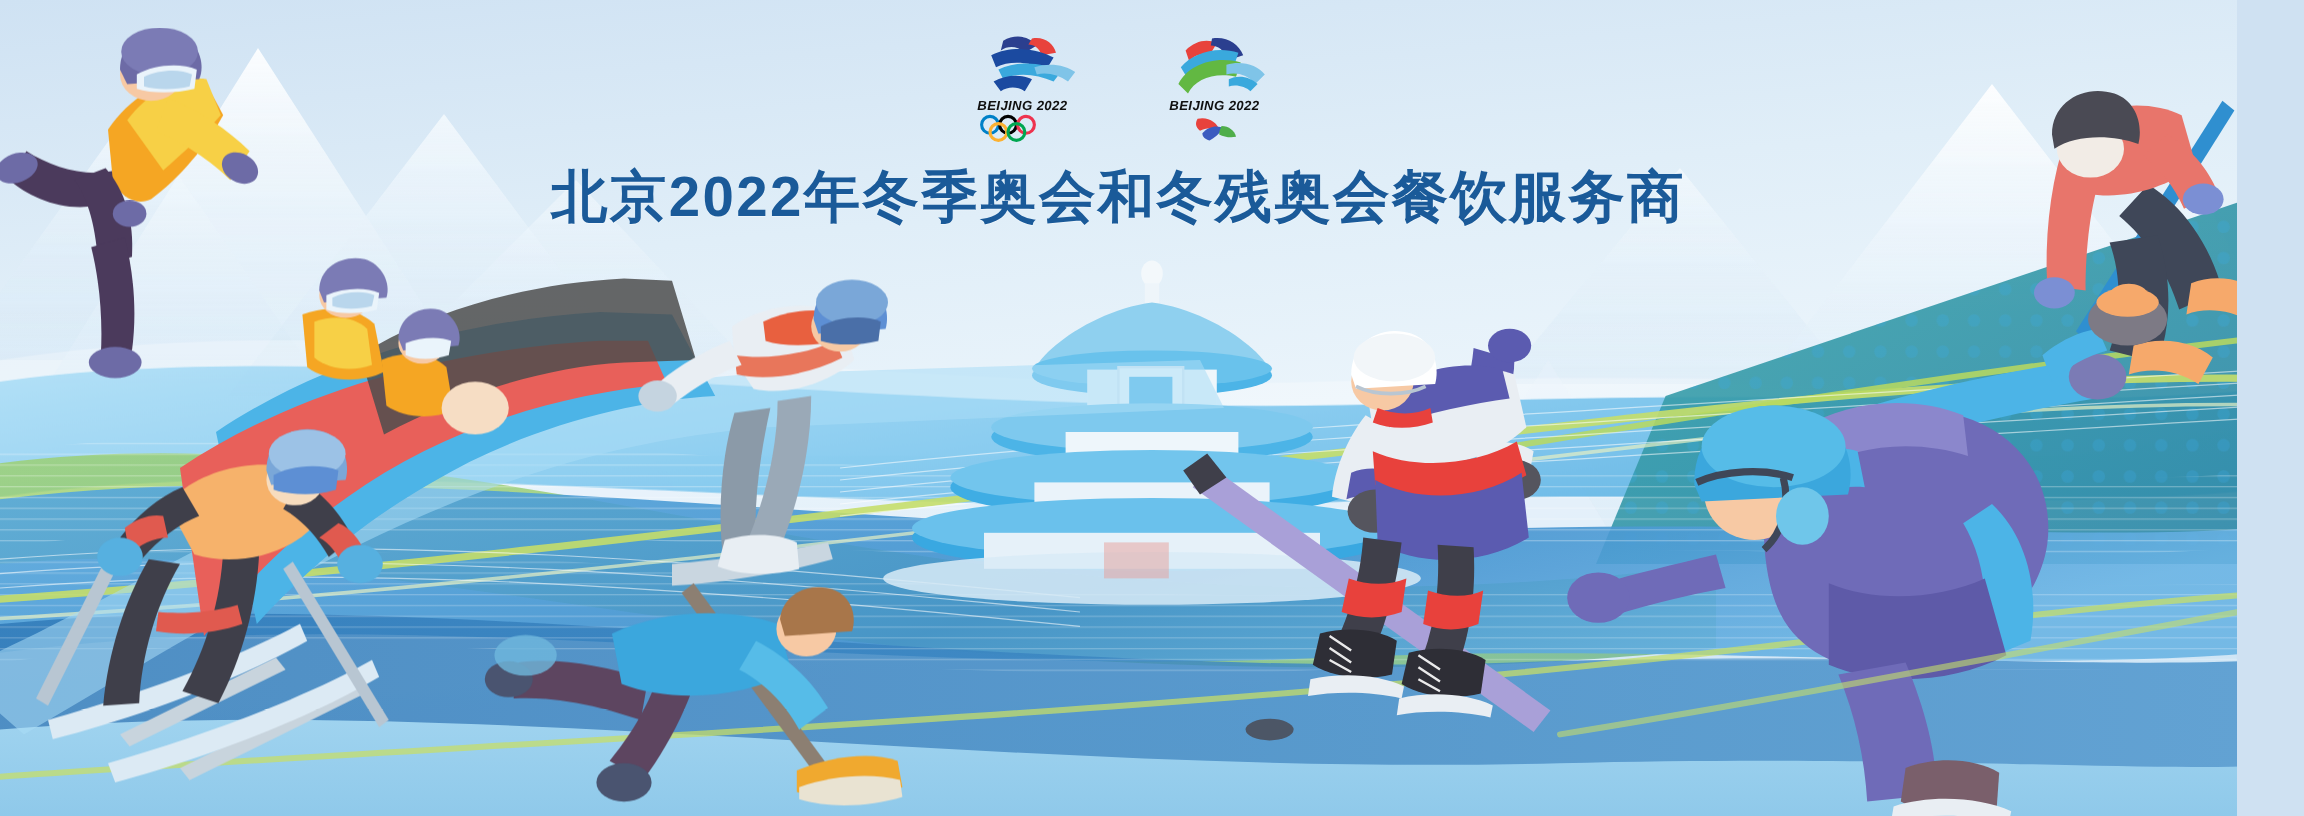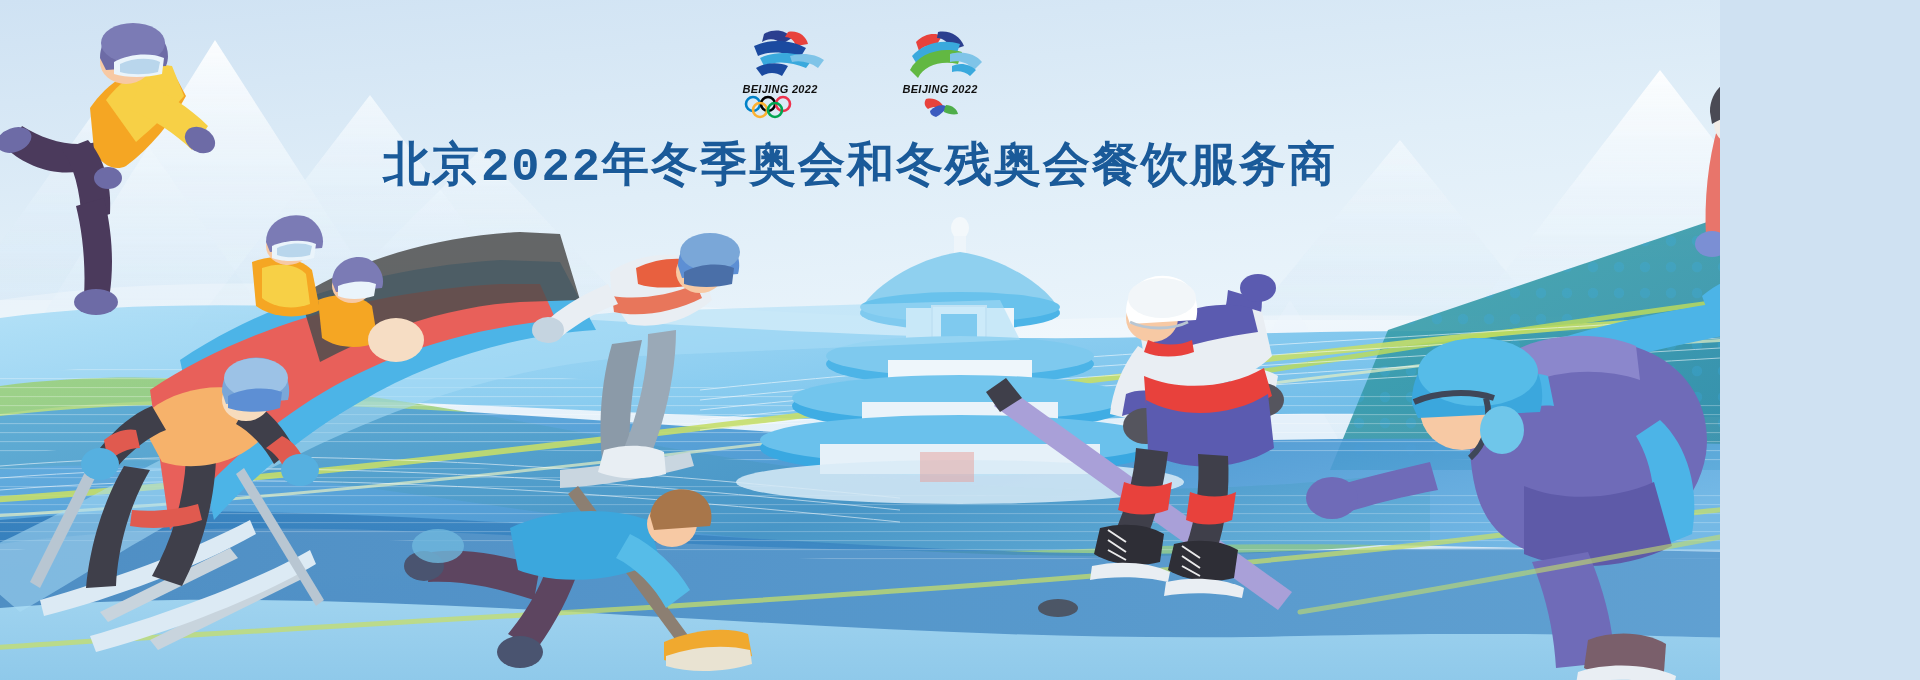--- a/index.html
+++ b/index.html
@@ -3,21 +3,21 @@
 <meta charset="utf-8">
 <title>Beijing 2022 Banner</title>
 <style>
   * { margin:0; padding:0; box-sizing:border-box; }
   html,body{ background:#cfe1f2; }
   body{
     font-family:"Liberation Sans", sans-serif;
   }
   #banner{
     position:relative;
-    width:1720px;
+    width:1864px;
     height:680px;
     overflow:hidden;
     background:linear-gradient(170deg,#cfe2f3 0%, #dbeaf6 28%, #e9f3fa 48%, #cfe5f5 70%, #b7d9ef 100%);
   }
   .layer{ position:absolute; inset:0; }
   svg.layer{ display:block; width:1920px; height:680px; }
 
   
   #header{
     position:absolute; left:0; right:0; top:0;
@@ -35,21 +35,21 @@
   .logo svg{ display:block; }
   .logo-word{
     font-family:"Liberation Sans", sans-serif;
     font-weight:bold; font-style:italic;
     font-size:11px; letter-spacing:.3px;
     color:#101010; text-align:center;
     margin-top:1px;
   }
   #title{
     margin-top:12px;
-    font-family:Liberation Mono, monospace;
+    font-family:Liberation Sans, sans-serif;
     font-weight:bold;
     font-size:47px;
     letter-spacing:2px;
     color:#1a5a99;
     text-shadow:0 1px 0 rgba(255,255,255,.35);
     pointer-events:auto;
   }
 </style>
 </head>
 <body>

